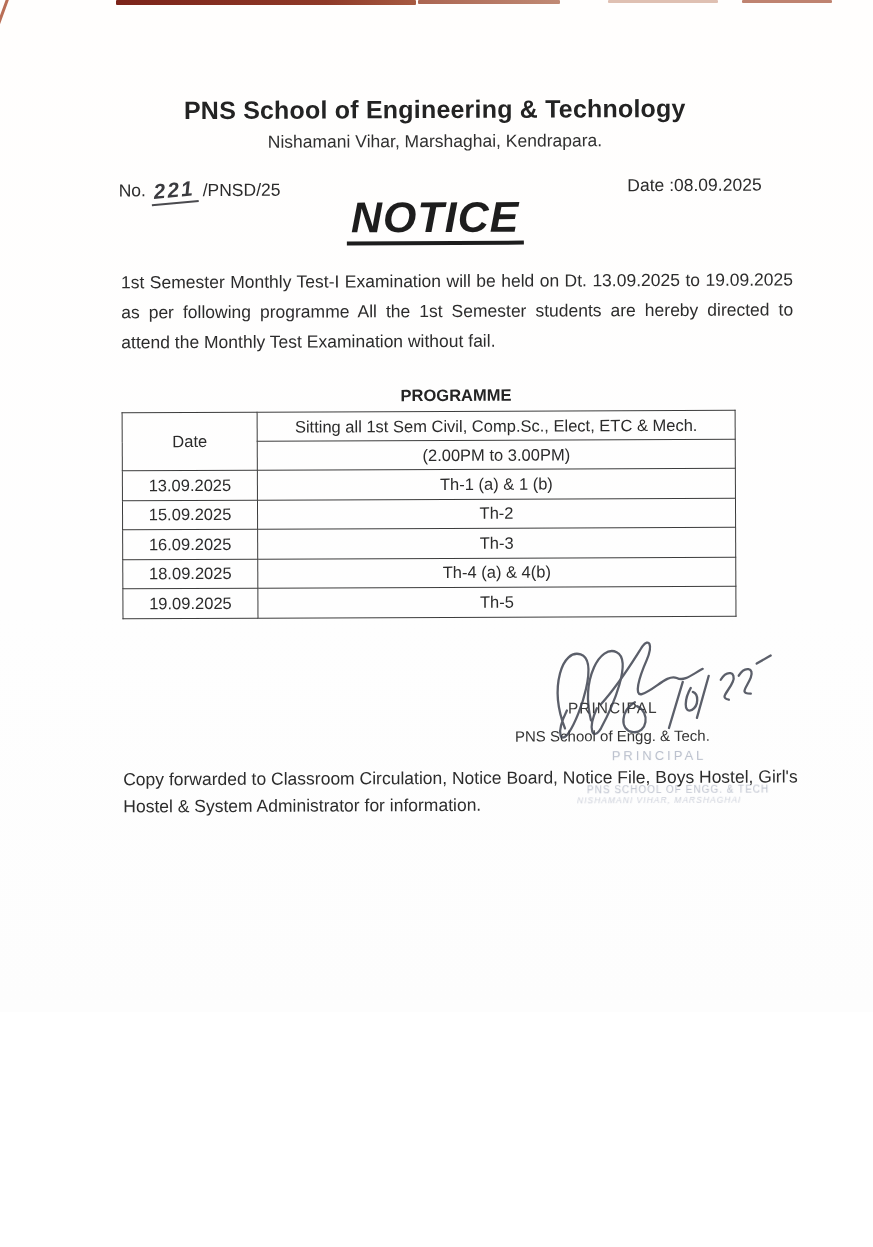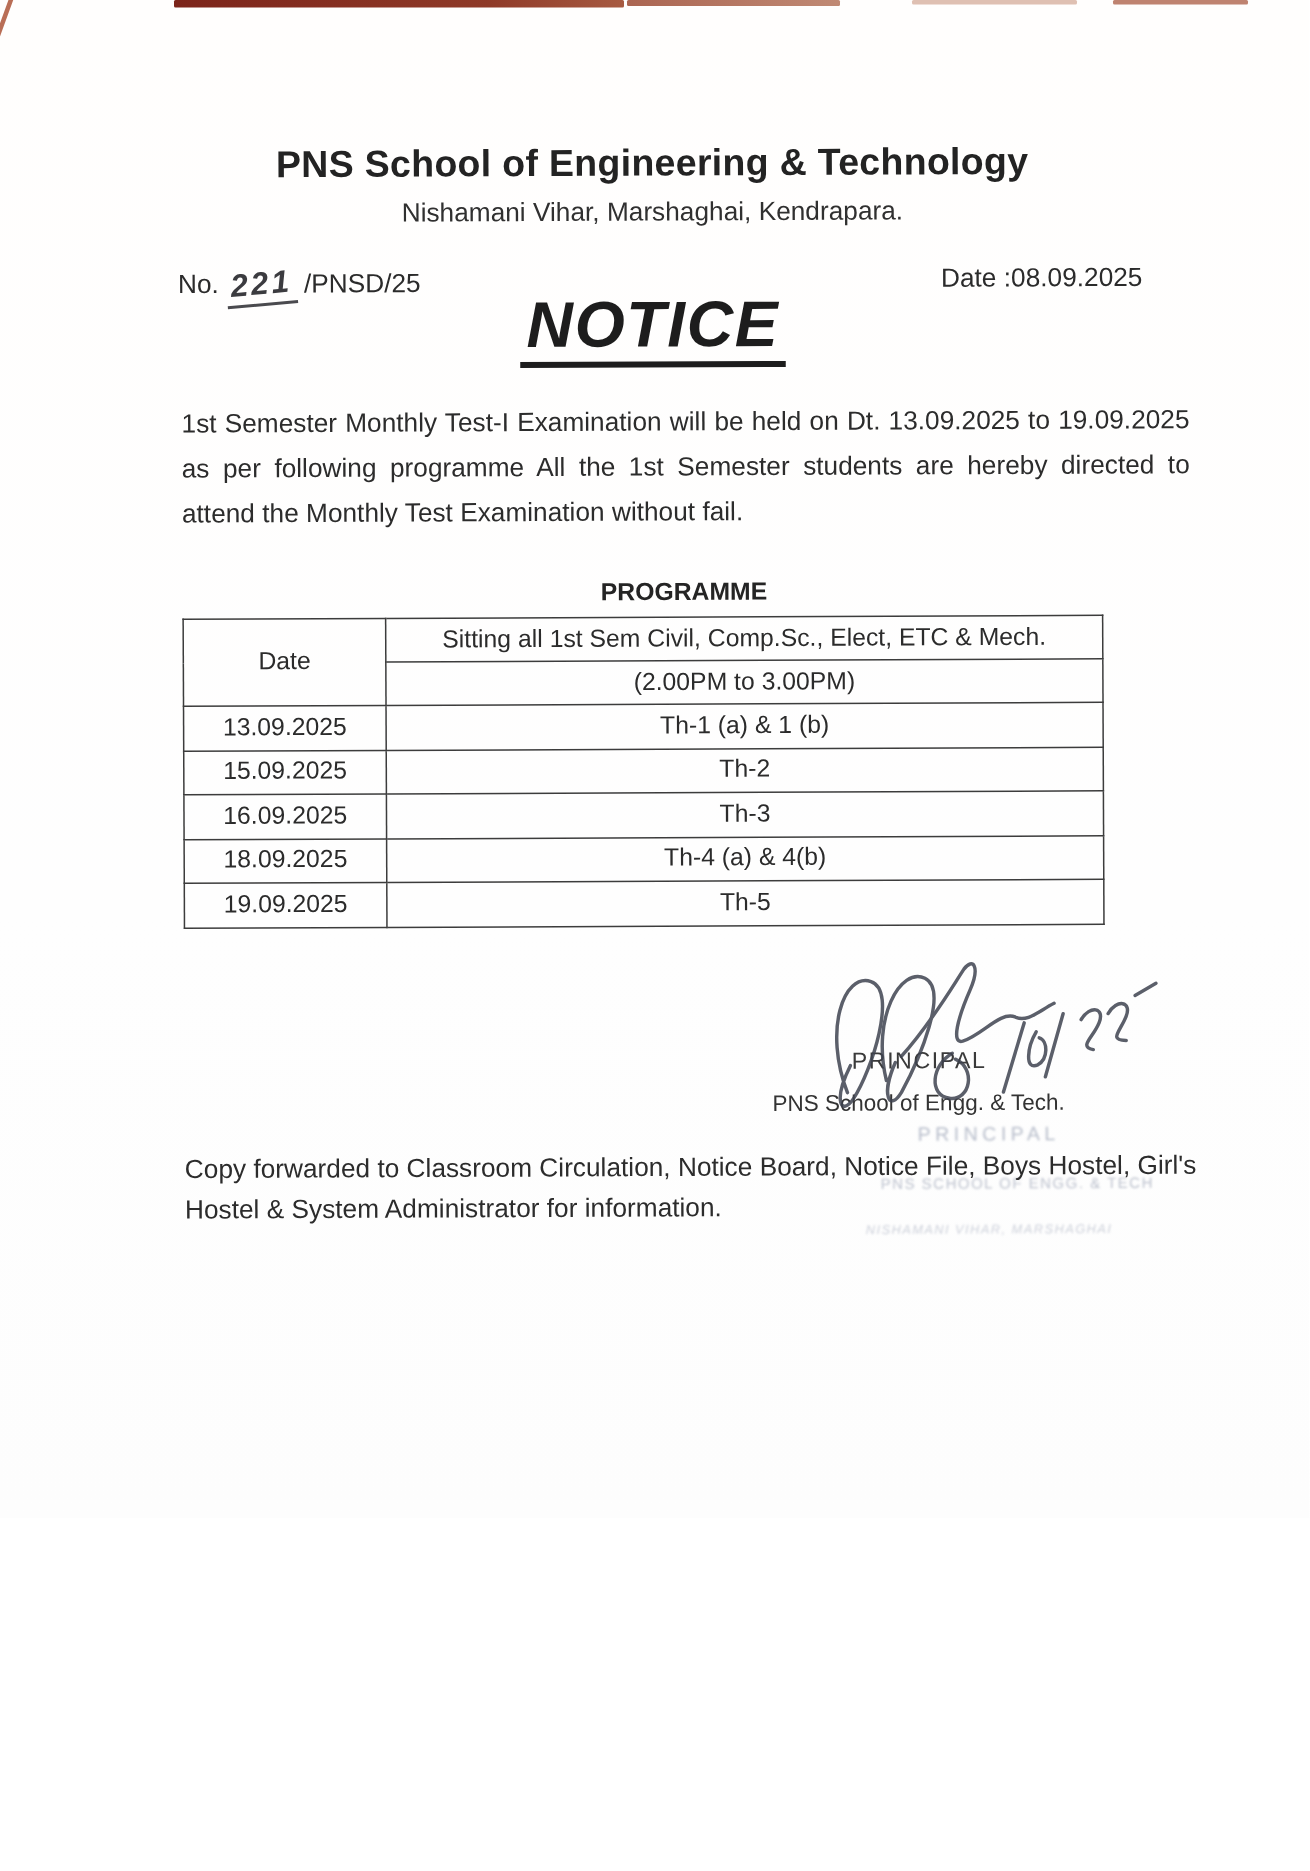--- a/index.html
+++ b/index.html
@@ -99,21 +99,21 @@
     position: absolute; left: -22px; top: 83px; font-size: 15px; color: #333;
     white-space: nowrap;
     margin-left: 16px;
   }
   .stamp {
     position: absolute; left: 28px; top: 104px; width: 220px; text-align: center;
     filter: blur(0.6px);
   }
   .stamp .s1 { font-size: 13px; letter-spacing: 3px; color: rgba(125,136,160,0.55); }
   .stamp .s2 { font-size: 10px; letter-spacing: 1px; color: rgba(125,136,160,0.5); margin-top: 21px; text-align: right; }
-  .stamp .s3 { font-size: 8.5px; letter-spacing: 1px; color: rgba(130,140,165,0.4); margin-top: 19px; font-style: italic; }
+  .stamp .s3 { font-size: 8.5px; letter-spacing: 1px; color: rgba(130,140,165,0.4); margin-top: 0; font-style: italic; }
   svg.signature { position: absolute; left: 10px; top: -8px; }
 
   .footer-par {
     position: absolute; top: 765px; left: 122px; width: 690px;
     font-size: 17.5px; line-height: 27px; color: #2c2c2c;
   }
 </style>
 </head>
 <body>
 

